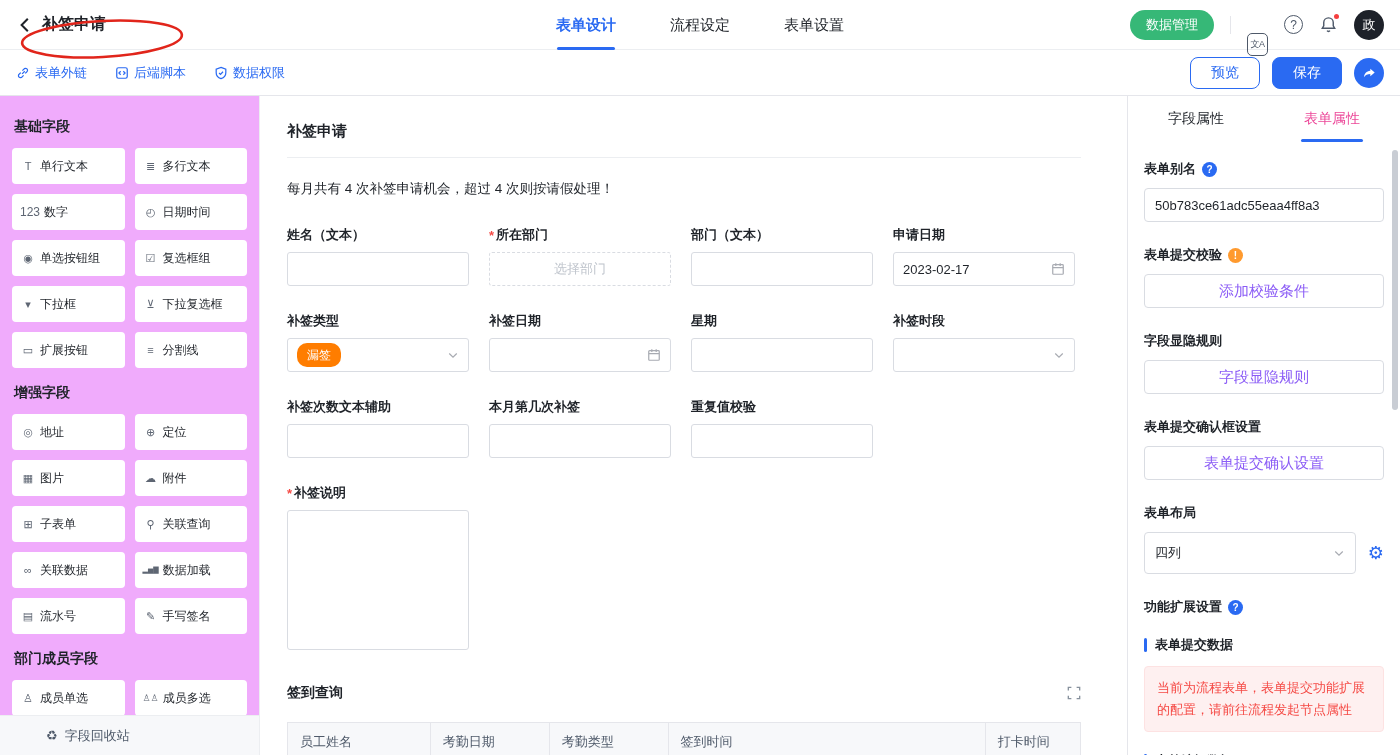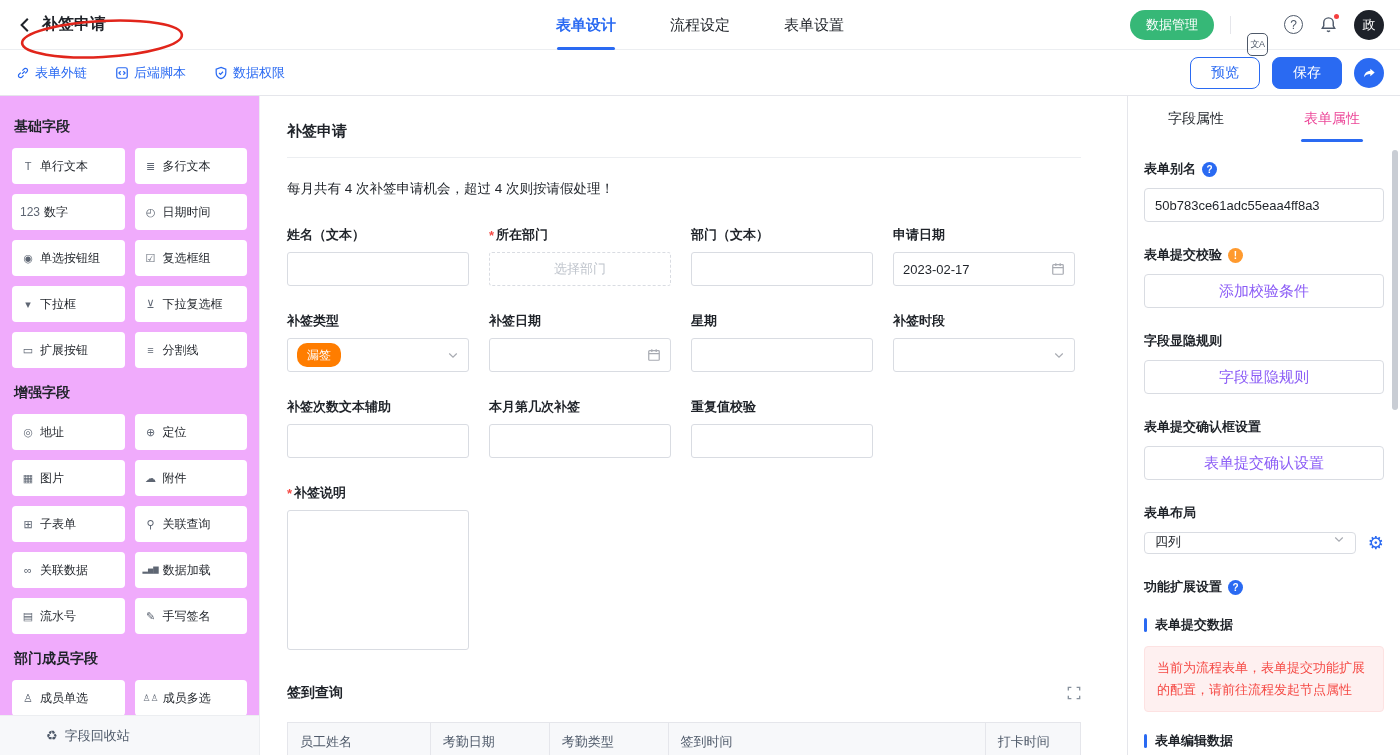--- a/index.html
+++ b/index.html
@@ -76,21 +76,21 @@
   .p-tab.active::after { content:""; position:absolute; left:50%; transform:translateX(-50%); bottom:0; width:62px; height:3px; background:#2a6af2; border-radius:2px; }
   .p-body { padding:14px 16px 0; }
   .p-label { display:flex; align-items:center; gap:6px; font-size:13px; font-weight:600; color:#1f2329; margin:24px 0 10px; }
   .p-label.first { margin-top:4px; }
   .badge { width:15px; height:15px; border-radius:50%; color:#fff; font-size:10px; display:inline-flex; align-items:center; justify-content:center; flex:none; }
   .badge.blue { background:#2a6af2; }
   .badge.orange { background:#ff9a2e; }
   .p-input { width:100%; height:34px; border:1px solid #d9dce2; border-radius:4px; padding:0 10px; font-size:13px; color:#1f2329; outline:none; background:#fff; }
   .p-btn { width:100%; height:34px; border:1px solid #d9dce2; border-radius:4px; background:#fff; font-size:15px; color:#8b5cf6; cursor:pointer; }
   .layout-row { display:flex; align-items:center; }
-  .p-select { flex:1; height:22px; border:1px solid #d9dce2; border-radius:4px; display:flex; align-items:flex-start; justify-content:space-between; padding:0 10px; font-size:13px; cursor:pointer; background:#fff; }
+  .p-select { flex:1; height:42px; border:1px solid #d9dce2; border-radius:4px; display:flex; align-items:center; justify-content:space-between; padding:0 10px; font-size:13px; cursor:pointer; background:#fff; }
   .gear { color:#2a6af2; font-size:18px; margin-left:12px; line-height:1; cursor:pointer; }
   .sub-head { display:flex; align-items:center; gap:8px; font-weight:700; font-size:13px; color:#1f2329; margin:20px 0 12px; }
   .sub-head::before { content:""; width:3px; height:14px; background:#2a6af2; border-radius:2px; }
   .warn-box { background:#fef0f0; border:1px solid #fde2e2; border-radius:4px; padding:10px 12px; color:#f54a45; font-size:13px; line-height:1.7; }
 
   
   .scroll-thumb { position:absolute; right:2px; top:150px; width:6px; height:260px; background:#c9cdd4; border-radius:3px; }
 </style>
 </head>
 <body>

